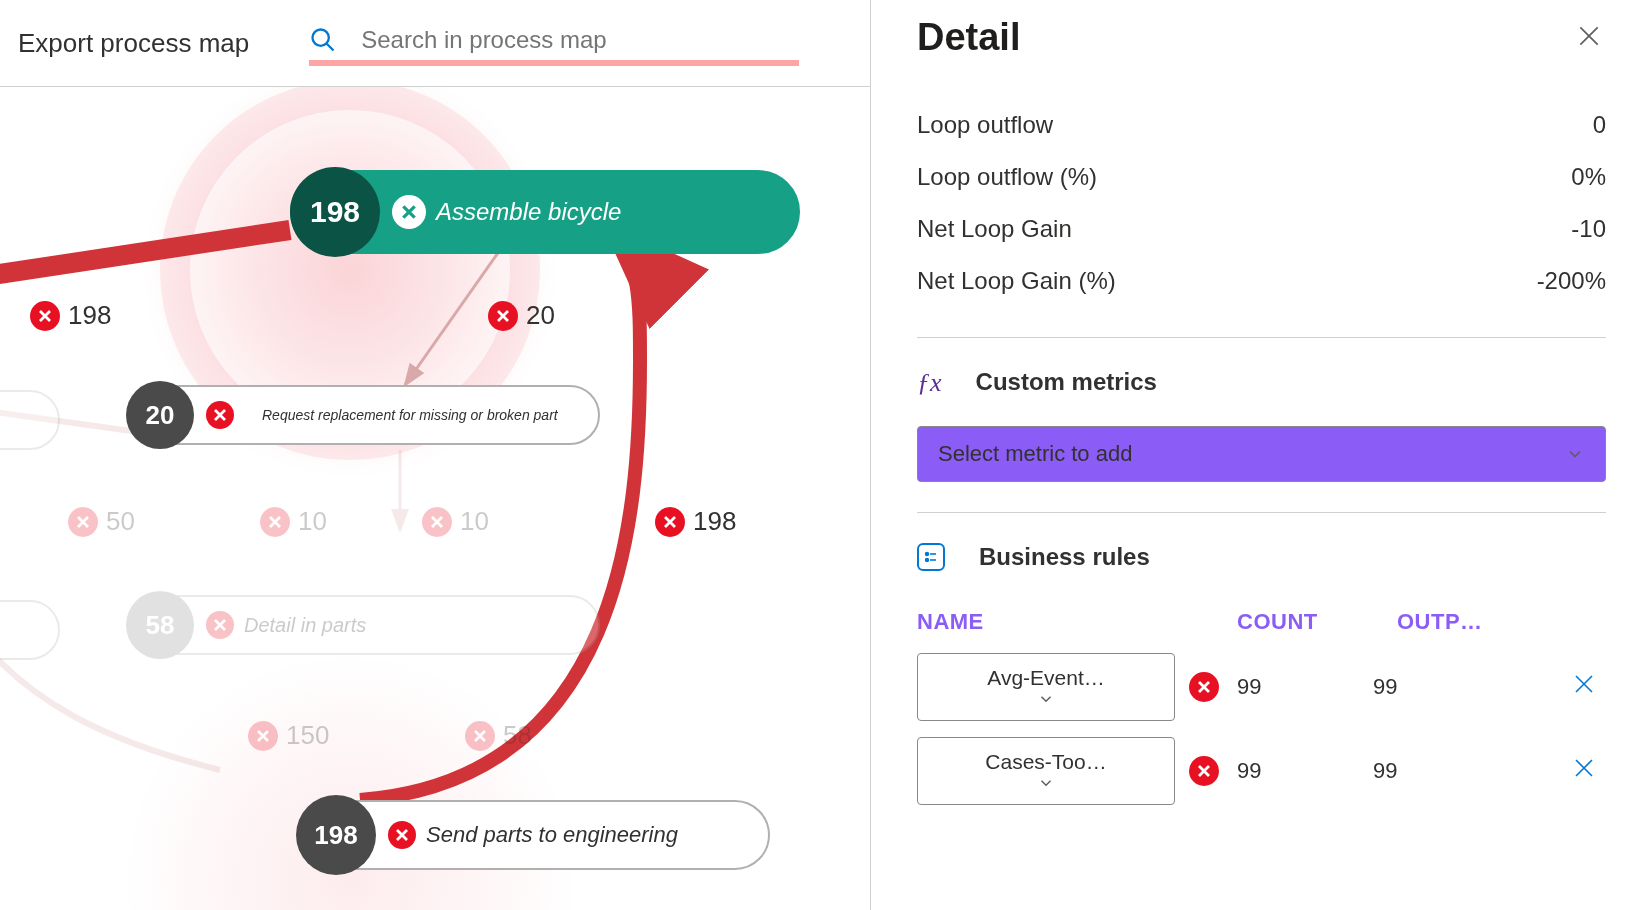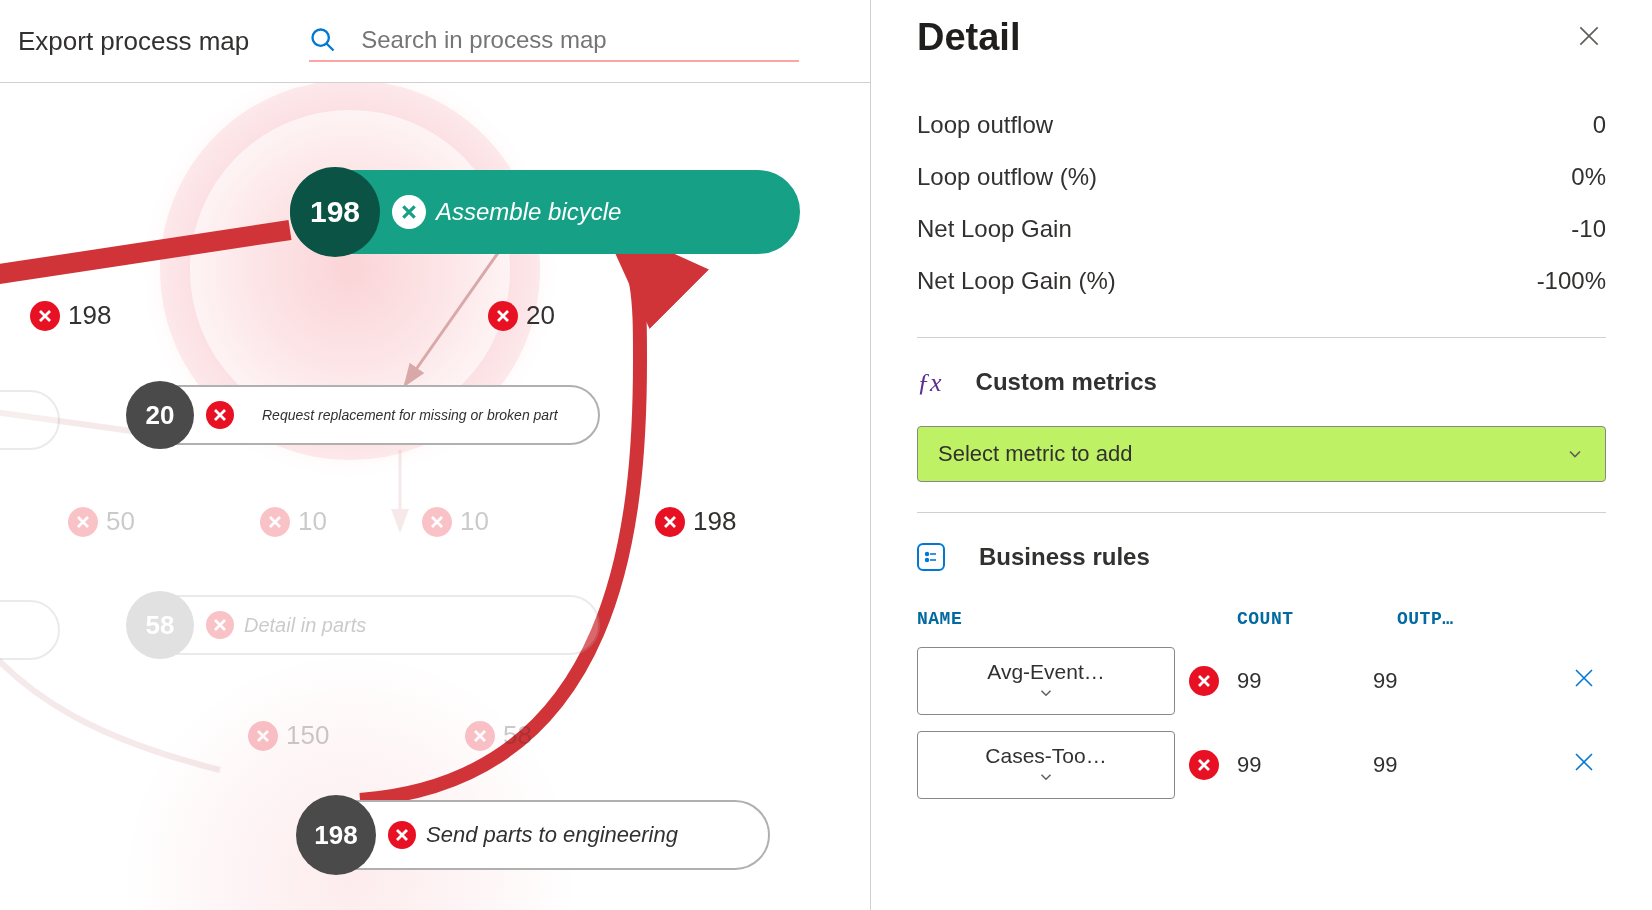--- a/index.html
+++ b/index.html
@@ -31,21 +31,21 @@
   }
   .export-title {
     font-size: 26px;
     color: #323130;
     font-weight: 400;
   }
   .search-wrap {
     margin-left: 60px;
     display: flex;
     align-items: center;
-    border-bottom: 2px solid #fca5a5;
+    border-bottom: 6px solid #fca5a5;
     padding: 6px 0;
     flex: 1;
     max-width: 490px;
   }
   .search-icon {
     color: #0078d4;
     margin-right: 24px;
     width: 28px;
     height: 28px;
   }
@@ -230,37 +230,36 @@
     width: 100%;
     border: 1px solid #8a8886;
     border-radius: 4px;
     padding: 14px 20px;
     font-size: 22px;
     color: #323130;
     display: flex;
     justify-content: space-between;
     align-items: center;
     cursor: pointer;
-    background: #bef264;
+    background: #8b5cf6;
   }
   .chev {
     color: #605e5c;
   }
   
   .br-table {
     width: 100%;
   }
   .br-head {
     display: flex;
     padding: 10px 0;
-    font-size: 18px;
+    font-size: 22px;
     font-weight: 600;
-    color: #0369a1;
+    color: #8b5cf6;
     letter-spacing: 0.5px;
-    font-family: Liberation Mono, monospace;
   }
   .col-name { width: 320px; }
   .col-count { width: 160px; }
   .col-output { flex: 1; }
   .col-act { width: 50px; }
   .br-row {
     display: flex;
     align-items: center;
     padding: 8px 0;
   }
@@ -474,21 +473,21 @@
   <div class="detail-row">
     <span class="label">Loop outflow (%)</span>
     <span class="value">0%</span>
   </div>
   <div class="detail-row">
     <span class="label">Net Loop Gain</span>
     <span class="value">-10</span>
   </div>
   <div class="detail-row">
     <span class="label">Net Loop Gain (%)</span>
-    <span class="value">-100%</span>
+    <span class="value">-200%</span>
   </div>
 
   <hr class="section-divider">
 
   <div class="section-head">
     <span class="shicon">ƒx</span>
     <span class="shtitle">Custom metrics</span>
   </div>
 
   <div class="metric-select">

